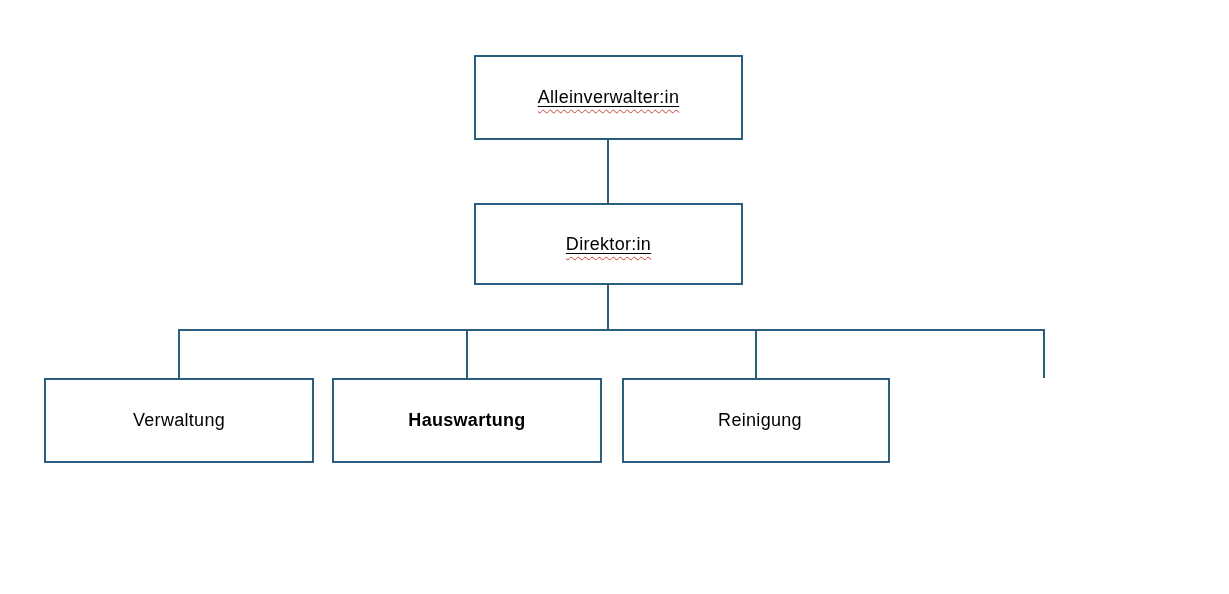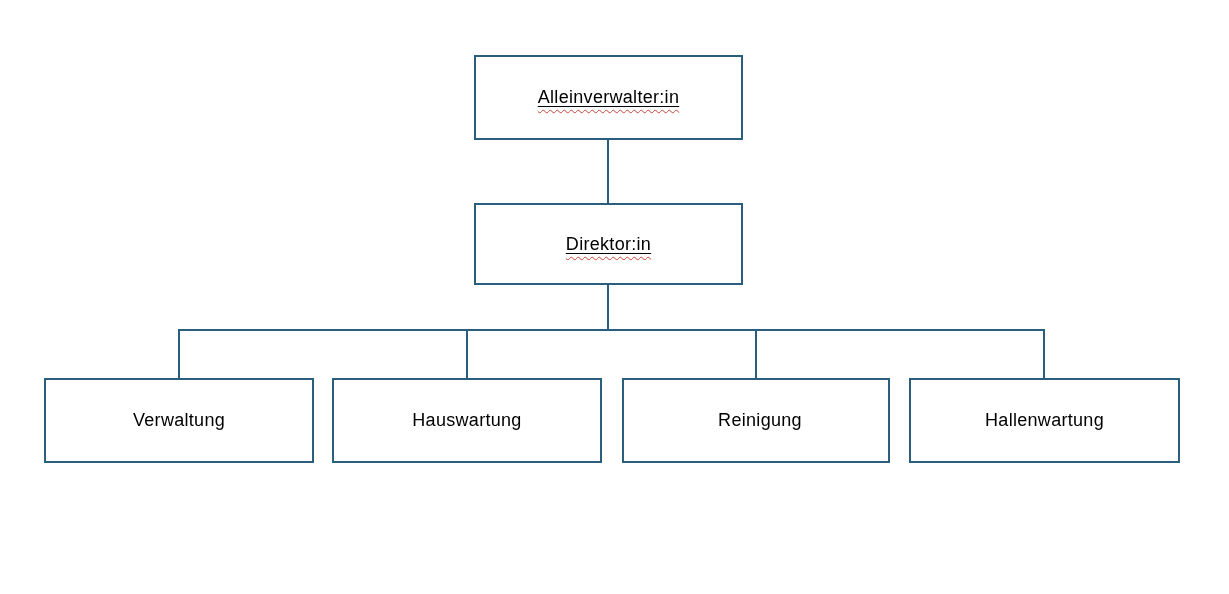--- a/index.html
+++ b/index.html
@@ -33,21 +33,21 @@
     display: flex;
     align-items: center;
     justify-content: center;
     font-size: 18px;
     letter-spacing: 0.3px;
     color: var(--text);
   }
   .node-alleinverwalter { left: 474px; top: 55px;  width: 269px; height: 85px; }
   .node-direktor        { left: 474px; top: 203px; width: 269px; height: 82px; }
   .node-verwaltung      { left: 44px;  top: 378px; width: 270px; height: 85px; }
-  .node-hauswartung     { left: 332px; top: 378px; width: 270px; height: 85px; }
+  .node-hauswartung     { left: 332px; top: 378px; width: 270px; height: 85px; font-weight: bold; }
   .node-reinigung       { left: 622px; top: 378px; width: 268px; height: 85px; padding-left: 8px; }
   .node-hallenwartung   { left: 909px; top: 378px; width: 271px; height: 85px; }
 
   .u {
     text-decoration: underline;
     text-decoration-thickness: 1px;
     text-underline-offset: 3px;
   }
   .squiggle {
     text-decoration: underline wavy var(--squiggle);
@@ -86,23 +86,20 @@
   </div>
 
   <div class="node node-hauswartung">
     <span>Hauswartung</span>
   </div>
 
   <div class="node node-reinigung">
     <span>Reinigung</span>
   </div>
 
-  <div class="node node-hallenwartung">
-    <span>Hallenwartung</span>
-  </div>
 
   <div class="connector conn-top-v"></div>
   <div class="connector conn-mid-v"></div>
   <div class="connector conn-h"></div>
   <div class="connector conn-drop-1"></div>
   <div class="connector conn-drop-2"></div>
   <div class="connector conn-drop-3"></div>
   <div class="connector conn-drop-4"></div>
 
 </div>

